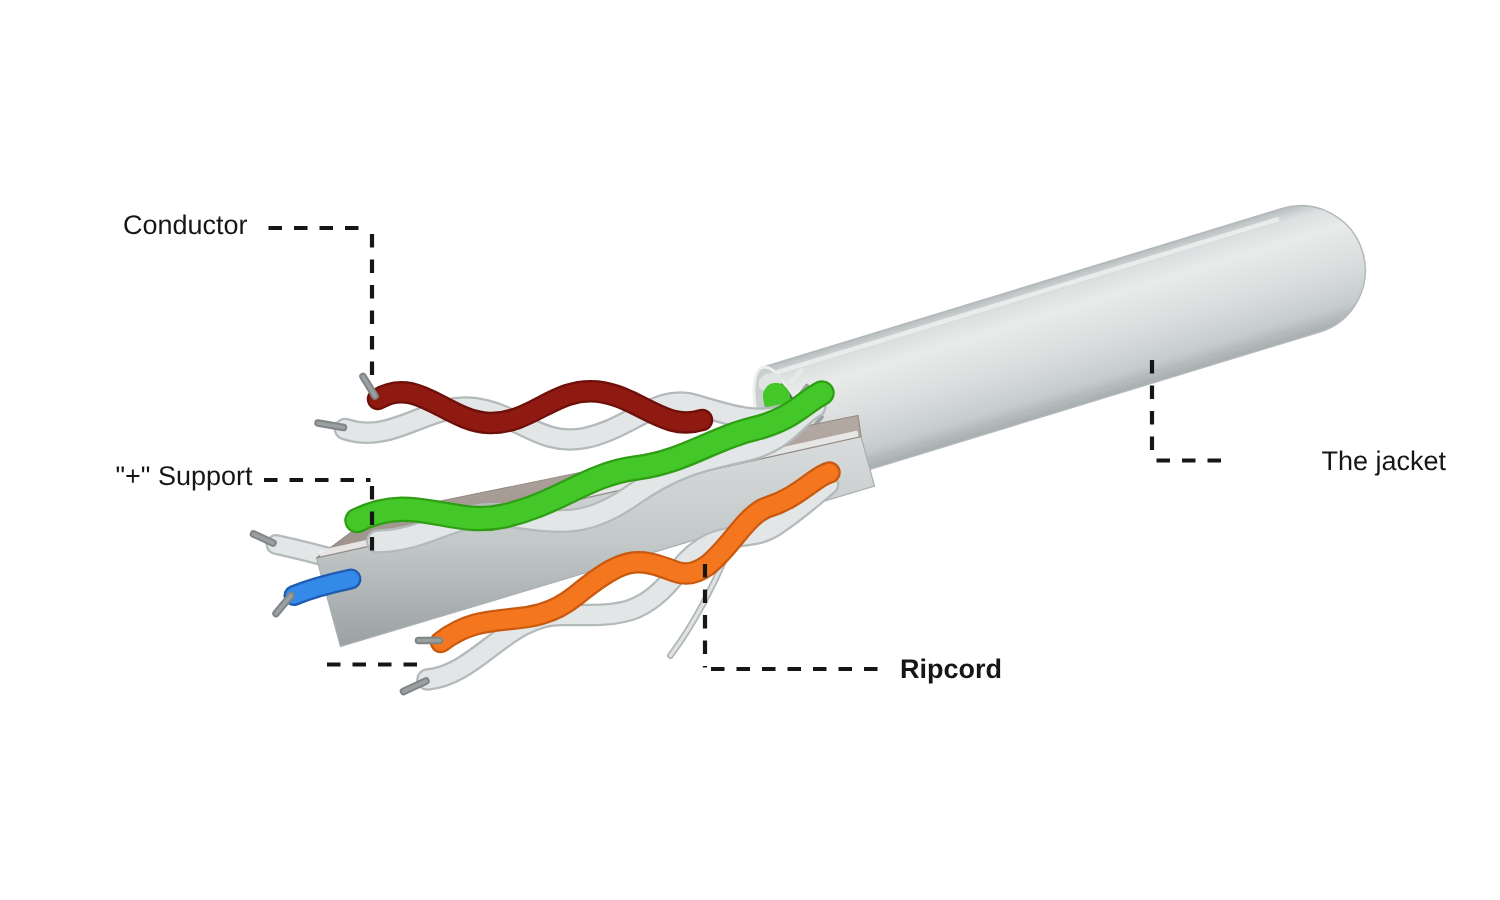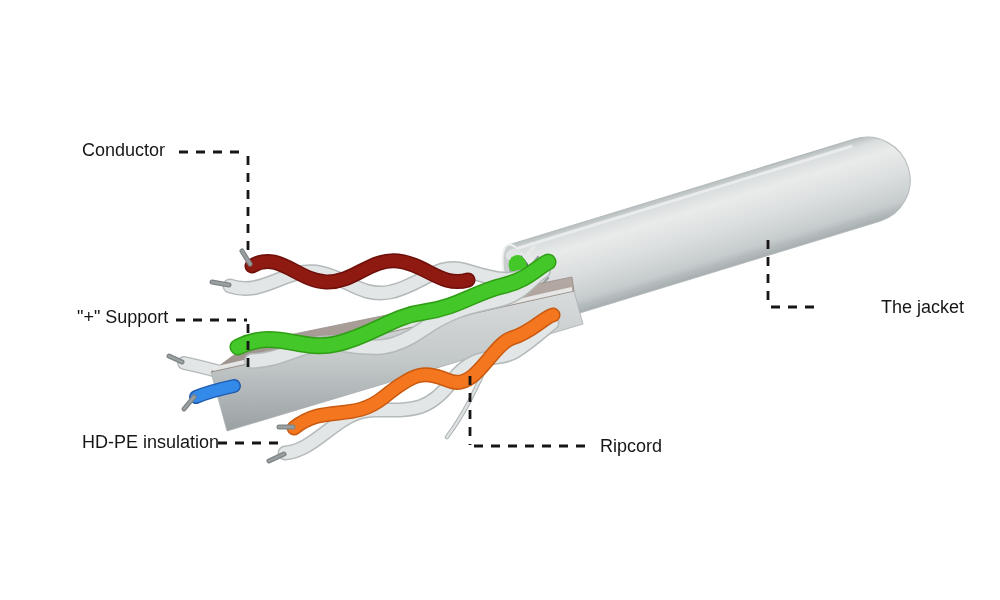--- a/index.html
+++ b/index.html
@@ -1,20 +1,20 @@
 <!DOCTYPE html>
 <html><head>
 <meta charset="utf-8">
 <style>
   html,body{margin:0;padding:0;}
   body{background:#ffffff;font-family:"Liberation Sans",sans-serif;}
   .stage{position:relative;width:1000px;height:600px;background:#ffffff;overflow:hidden;}
   .stage svg{position:absolute;left:0;top:0;}
   .callout{position:absolute;font-size:18px;color:#161616;line-height:1.15;white-space:nowrap;}
-  .callout.bold{font-weight:400;}
+  .callout.bold{font-weight:700;}
   #lbl-conductor{left:82px;top:140px;}
   #lbl-support{left:77px;top:307px;}
   #lbl-insulation{left:82px;top:432px;}
   #lbl-ripcord{left:600px;top:436px;}
   #lbl-jacket{left:881px;top:297px;}
 </style>
 </head>
 <body>
 
 <div class="stage">
@@ -127,16 +127,15 @@
     <path d="M 179 152 H 247 M 248 156 V 252"></path>
     <path d="M 176 320 H 247 M 248 324 V 374"></path>
     <path d="M 218 443 H 278"></path>
     <path d="M 470 376 V 445 M 474 446 H 588"></path>
     <path d="M 768 240 V 305 M 771 307 H 822"></path>
   </g>
 </svg>
 
   <div class="callout" id="lbl-conductor">Conductor</div>
   <div class="callout" id="lbl-support">"+" Support</div>
-  <div class="callout" id="lbl-insulation">HD-PE insulation</div>
   <div class="callout bold" id="lbl-ripcord">Ripcord</div>
   <div class="callout" id="lbl-jacket">The jacket</div>
 </div>
 
 </body></html>

